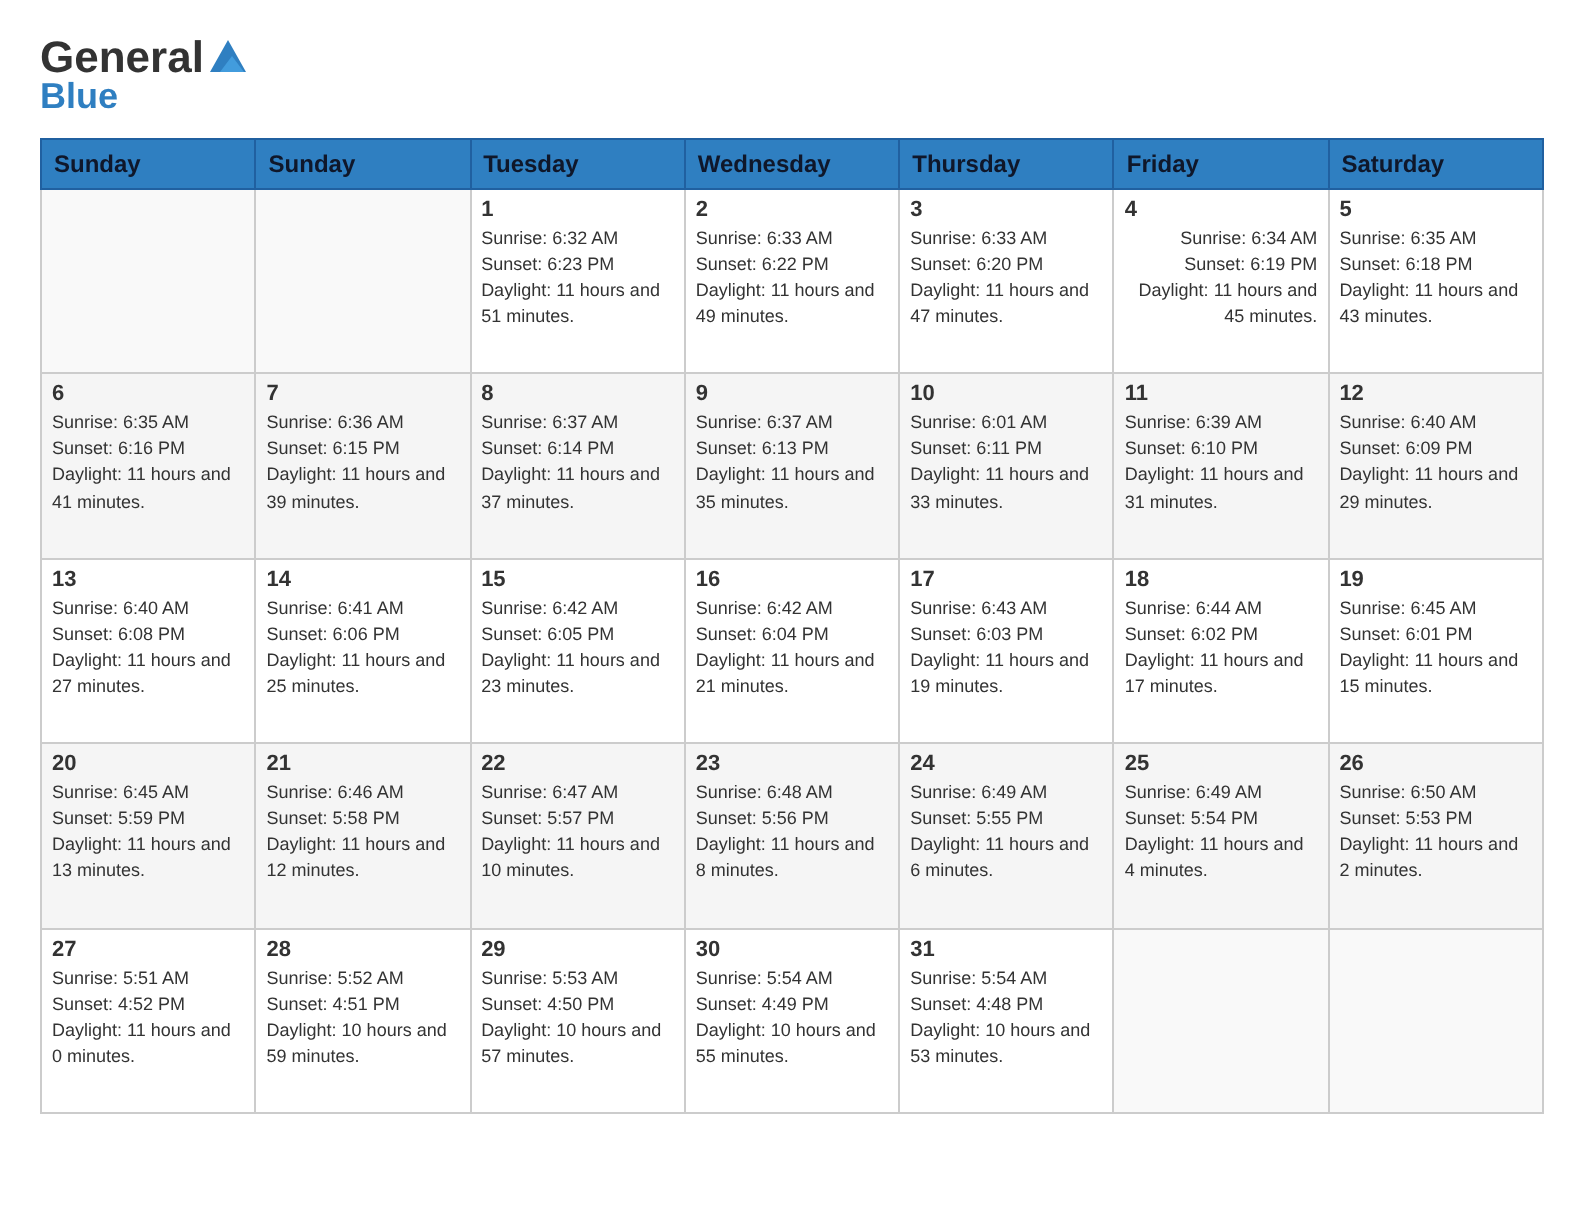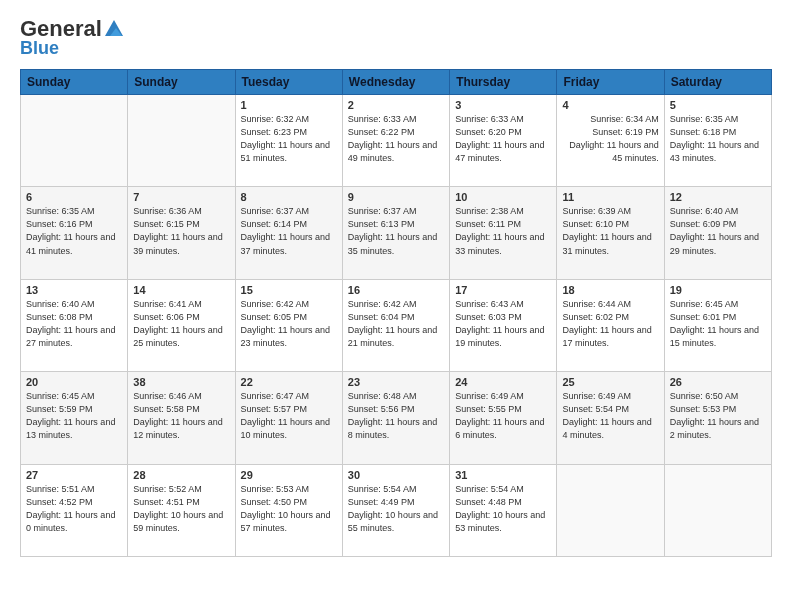--- a/index.html
+++ b/index.html
@@ -171,21 +171,21 @@
 Daylight: 11 hours and 37 minutes.</div>
           </td>
           <td>
             <span class="day-number">9</span>
             <div class="day-info" style="white-space: pre-line;">Sunrise: 6:37 AM
 Sunset: 6:13 PM
 Daylight: 11 hours and 35 minutes.</div>
           </td>
           <td>
             <span class="day-number">10</span>
-            <div class="day-info" style="white-space: pre-line;">Sunrise: 2:38 AM
+            <div class="day-info" style="white-space: pre-line;">Sunrise: 6:01 AM
 Sunset: 6:11 PM
 Daylight: 11 hours and 33 minutes.</div>
           </td>
           <td>
             <span class="day-number">11</span>
             <div class="day-info" style="white-space: pre-line;">Sunrise: 6:39 AM
 Sunset: 6:10 PM
 Daylight: 11 hours and 31 minutes.</div>
           </td>
           <td>
@@ -240,21 +240,21 @@
           </td>
         </tr>
         <tr>
           <td>
             <span class="day-number">20</span>
             <div class="day-info" style="white-space: pre-line;">Sunrise: 6:45 AM
 Sunset: 5:59 PM
 Daylight: 11 hours and 13 minutes.</div>
           </td>
           <td>
-            <span class="day-number">38</span>
+            <span class="day-number">21</span>
             <div class="day-info" style="white-space: pre-line;">Sunrise: 6:46 AM
 Sunset: 5:58 PM
 Daylight: 11 hours and 12 minutes.</div>
           </td>
           <td>
             <span class="day-number">22</span>
             <div class="day-info" style="white-space: pre-line;">Sunrise: 6:47 AM
 Sunset: 5:57 PM
 Daylight: 11 hours and 10 minutes.</div>
           </td>

